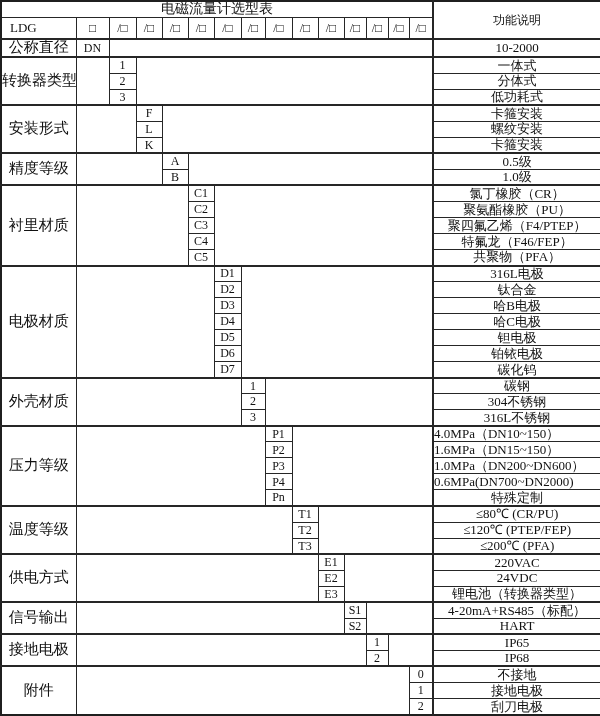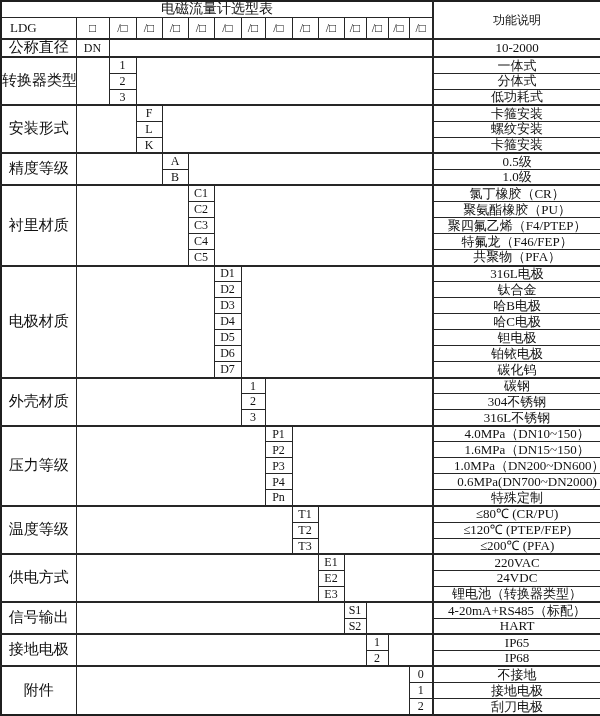--- a/index.html
+++ b/index.html
@@ -24,21 +24,21 @@
   tr { height: 16px; }
   tr.title-row { height: 16px; }
   tr.model-row { height: 22px; }
   tr.group-start td { border-top-width: 2px; }
   td.desc { border-left-width: 2px; }
   td.title-cell { font-size: 14px; }
   td.header-cell { font-size: 12px; }
   td.model-prefix { text-align: left; padding-left: 8px; font-size: 13px; }
   td.code { font-size: 12px; }
   td.label { font-size: 15px; }
-  td.left { text-align: center; padding-left: 20px; }
+  td.left { text-align: left; padding-left: 0; }
   
   col.c0{width:75px} col.c1{width:33px} col.c2{width:27px} col.c3{width:26px}
   col.c4{width:26px} col.c5{width:26px} col.c6{width:27px} col.c7{width:24px}
   col.c8{width:27px} col.c9{width:26px} col.c10{width:26px} col.c11{width:22px}
   col.c12{width:22px} col.c13{width:21px} col.c14{width:24px} col.c15{width:168px}
 </style>
 </head>
 <body>
 
 <div class="page">

